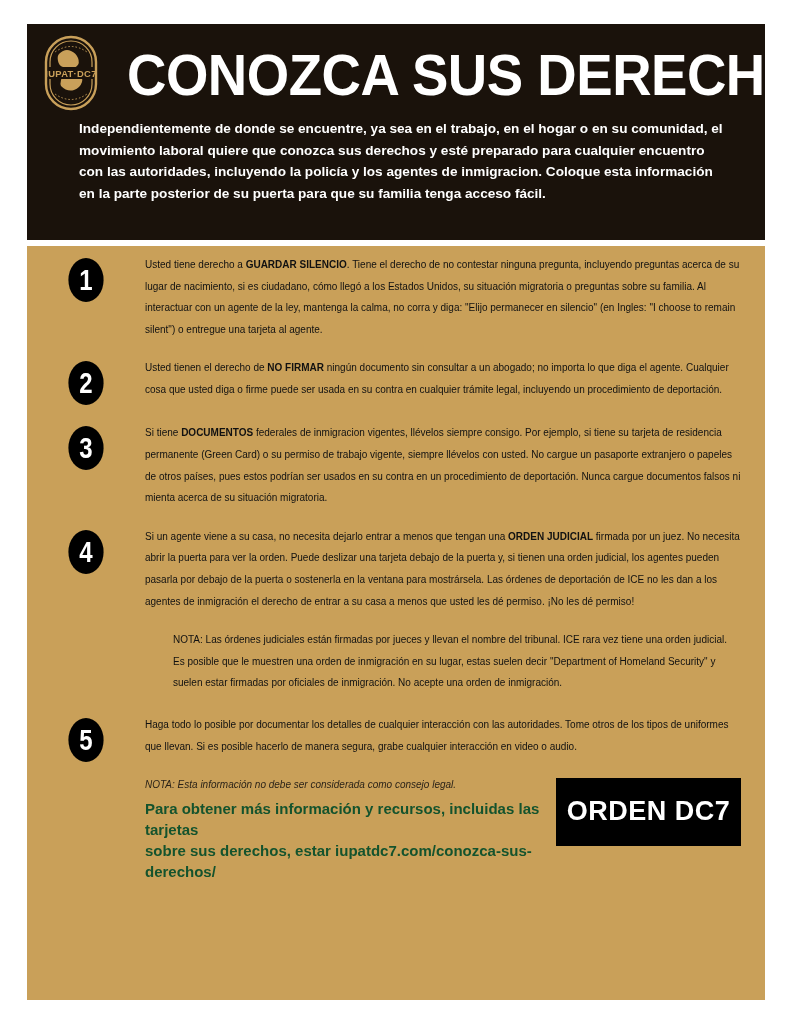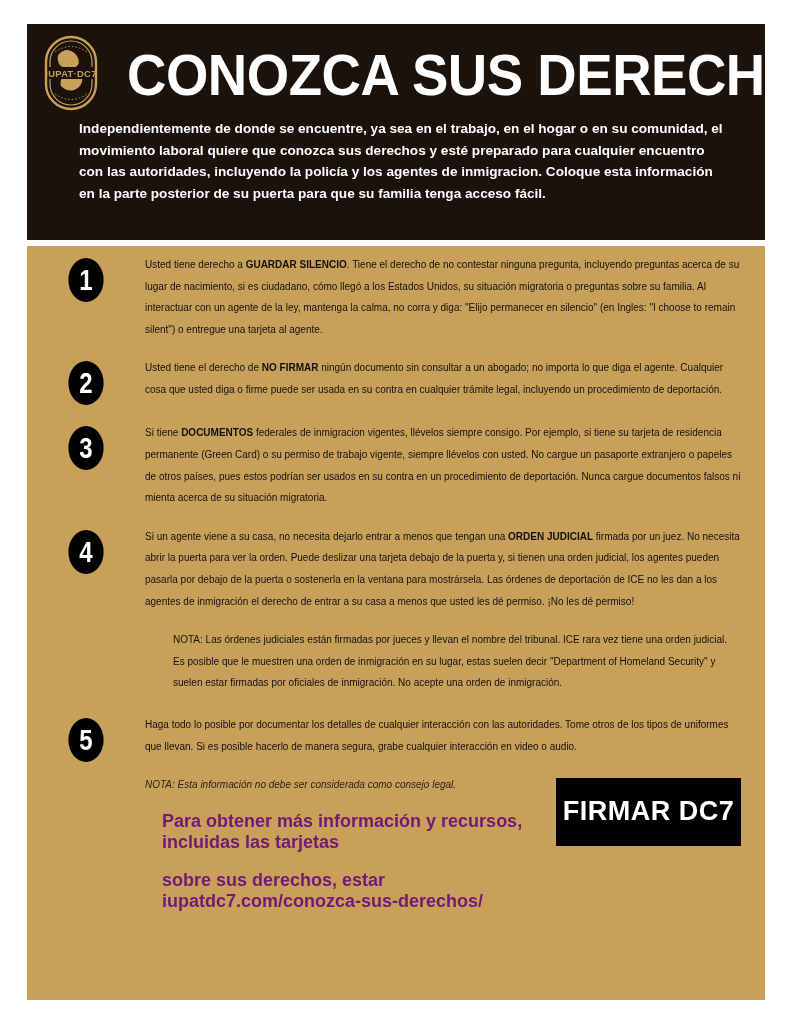--- a/index.html
+++ b/index.html
@@ -133,25 +133,25 @@
   }
   .footer-text { flex: 1 1 auto; }
   .disclaimer {
     color: #2b2318;
     font-size: 10px;
     font-style: italic;
     line-height: 18px;
     margin: 0 0 4px 0;
   }
   .footer-cta {
-    color: #701a75;
-    font-size: 18px;
+    color: #14532d;
+    font-size: 15px;
     font-weight: bold;
     line-height: 21px;
-    margin: 17px;
+    margin: 0;
   }
   .badge {
     flex: 0 0 auto;
     width: 185px;
     height: 68px;
     background: #000000;
     color: #ffffff;
     display: flex;
     align-items: center;
     justify-content: center;
@@ -202,21 +202,21 @@
         </p>
       </div>
     </div>
 
     <div class="item i2">
       <div class="num-col">
         <div class="num-circle">2</div>
       </div>
       <div class="item-body">
         <p class="para">
-          <span>Usted tiene el derecho de </span><b>NO FIRMAR</b><span> ningún documento sin consultar a un abogado; no importa lo que diga el agente. Cualquier cosa que usted diga o firme puede ser usada en su contra en cualquier trámite legal, incluyendo un procedimiento de deportación.</span>
+          <span>Usted tienen el derecho de </span><b>NO FIRMAR</b><span> ningún documento sin consultar a un abogado; no importa lo que diga el agente. Cualquier cosa que usted diga o firme puede ser usada en su contra en cualquier trámite legal, incluyendo un procedimiento de deportación.</span>
         </p>
       </div>
     </div>
 
     <div class="item i3">
       <div class="num-col">
         <div class="num-circle">3</div>
       </div>
       <div class="item-body">
         <p class="para">
@@ -245,17 +245,17 @@
         <p class="para">Haga todo lo posible por documentar los detalles de cualquier interacción con las autoridades. Tome otros de los tipos de uniformes que llevan. Si es posible hacerlo de manera segura, grabe cualquier interacción en video o audio.</p>
       </div>
     </div>
 
     <div class="footer">
       <div class="footer-text">
         <p class="disclaimer">NOTA: Esta información no debe ser considerada como consejo legal.</p>
         <p class="footer-cta">Para obtener más información y recursos, incluidas las tarjetas</p>
         <p class="footer-cta">sobre sus derechos, estar iupatdc7.com/conozca-sus-derechos/</p>
       </div>
-      <div class="badge">FIRMAR DC7</div>
+      <div class="badge">ORDEN DC7</div>
     </div>
 
   </div>
 </div>
 
 </body></html>

